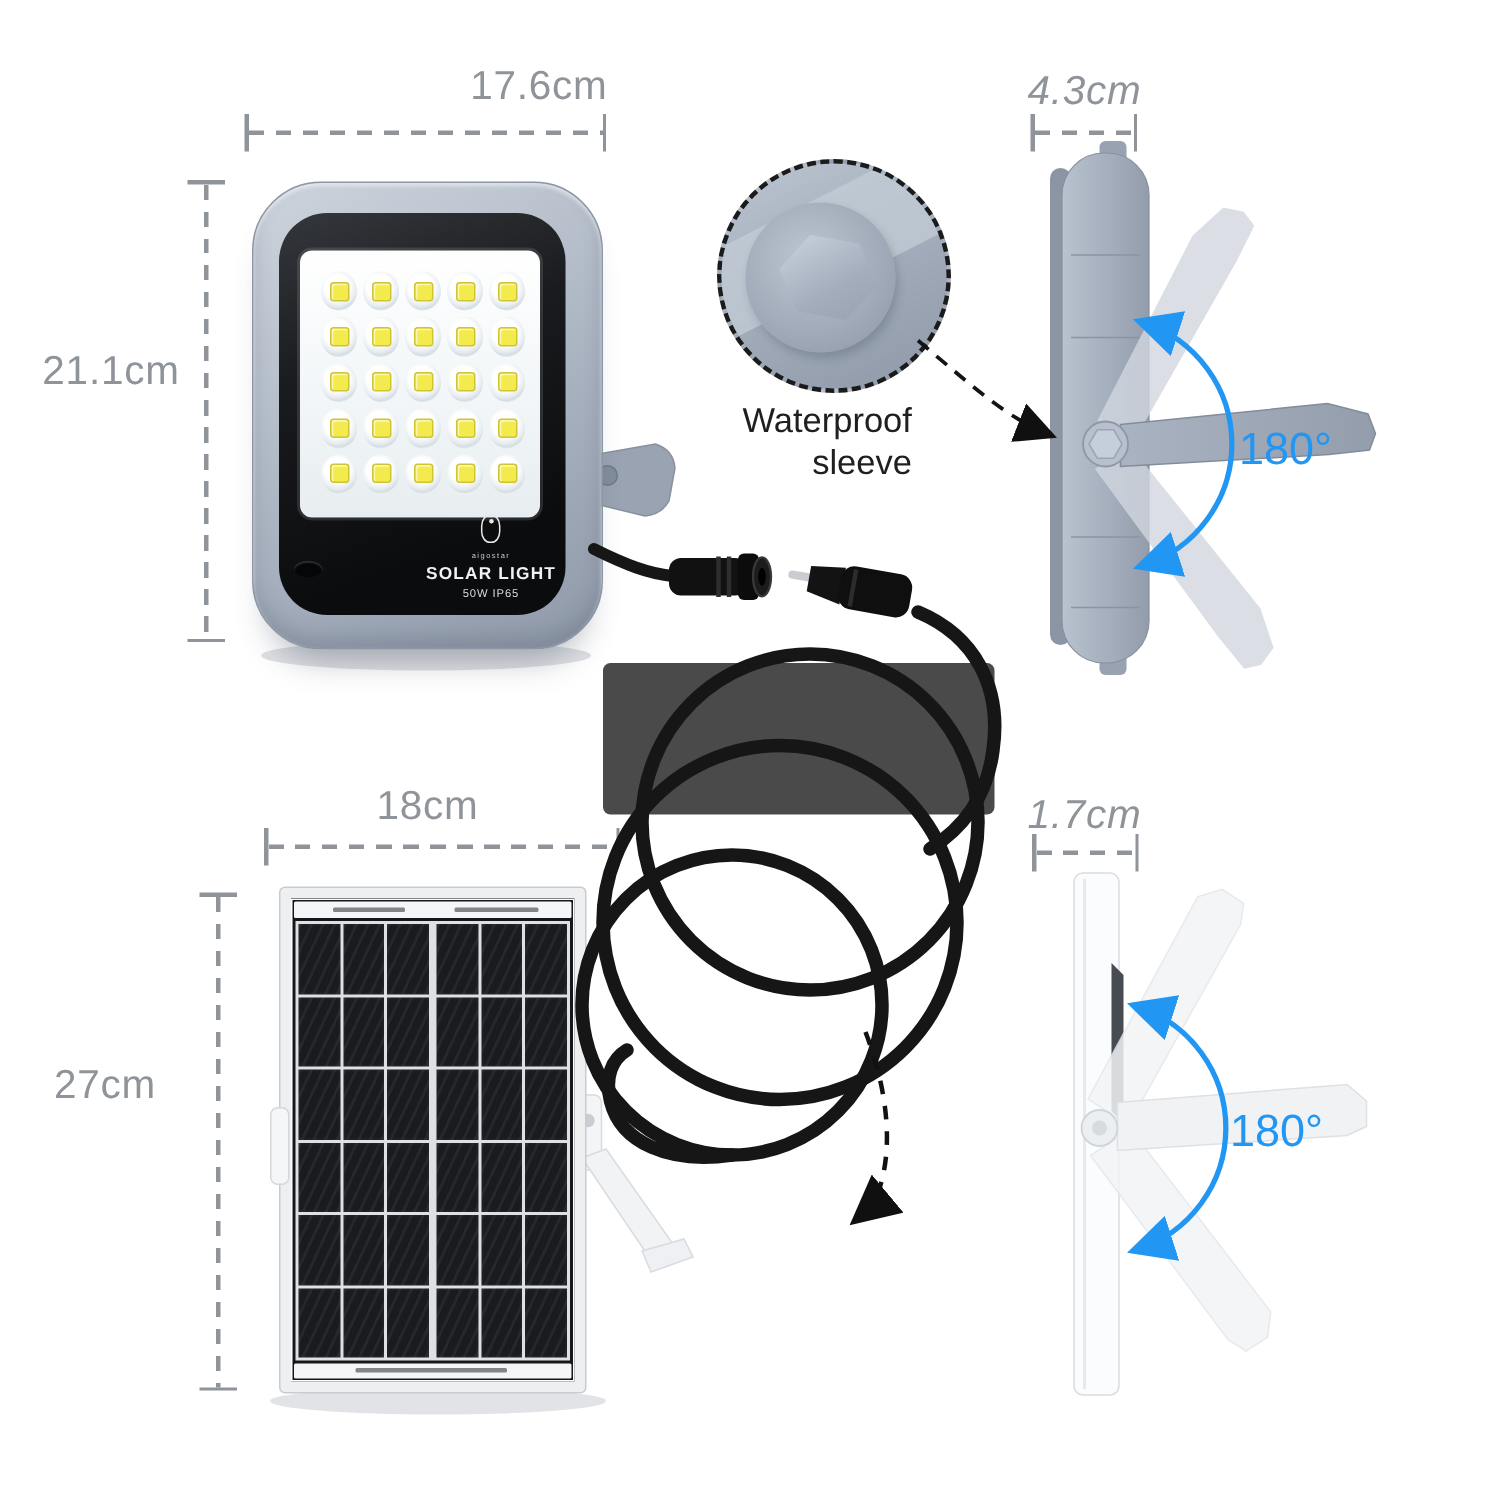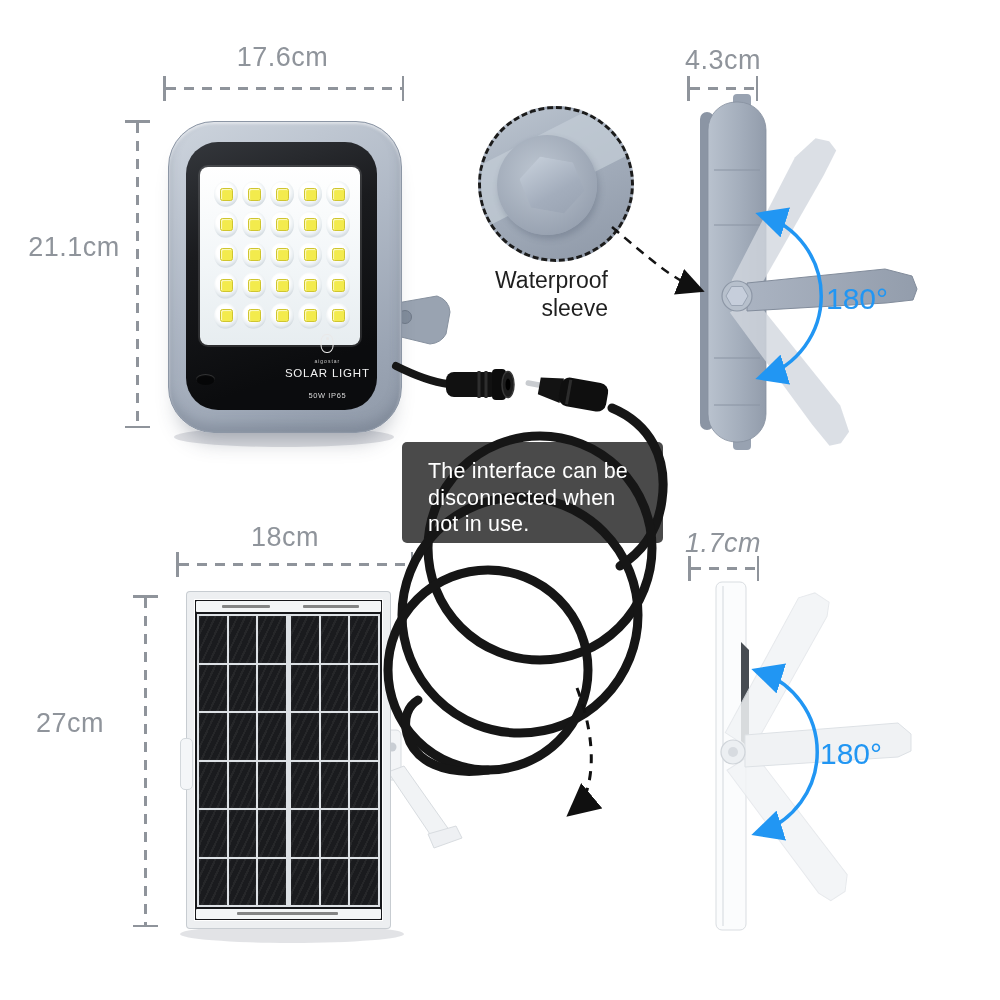--- a/index.html
+++ b/index.html
@@ -26,22 +26,22 @@
   .led-grid{position:absolute;left:14px;right:10px;top:14px;bottom:16px;display:grid;gap:4px;}
   .lens{border-radius:50%;display:flex;align-items:center;justify-content:center;
     background:radial-gradient(circle at 45% 40%,#ffffff 40%,#e9eef1 60%,#d6dde2 72%,#eef2f4 80%);}
   .lens .chip{display:block;width:11px;height:11px;border-radius:2.5px;background:#f3eb4d;
     border:1px solid #cfc52f;box-shadow:inset 1px 1px 1px rgba(255,255,255,.7);}
   .brand-block{position:absolute;left:74%;bottom:10px;transform:translateX(-50%);text-align:center;white-space:nowrap;}
   .brand-logo{display:inline-block;width:11px;height:17px;border:1.6px solid #e9e9e9;border-radius:45%/40%;position:relative;}
   .brand-logo::after{content:"";position:absolute;left:50%;top:2px;transform:translateX(-50%);
     width:3px;height:3px;border-radius:50%;background:#e9e9e9;}
   .brand-tiny{display:block;font-size:5px;color:#c9c9c9;letter-spacing:1px;margin-top:1px;}
-  .brand-name{display:block;font-size:11.5px;font-weight:normal;color:#f2f2f2;letter-spacing:.8px;margin-top:3px;}
-  .brand-spec{display:block;font-size:7.5px;color:#d8d8d8;letter-spacing:.6px;margin-top:12px;}
+  .brand-name{display:block;font-size:11.5px;font-weight:bold;color:#f2f2f2;letter-spacing:.8px;margin-top:3px;}
+  .brand-spec{display:block;font-size:7.5px;color:#d8d8d8;letter-spacing:.6px;margin-top:2px;}
   .sensor{position:absolute;left:10px;top:232px;width:19px;height:11px;border-radius:50%;
     background:#000;opacity:.55;box-shadow:inset 0 1px 1px rgba(255,255,255,.35);}
   
   .wp-circle{position:absolute;left:478px;top:106px;width:150px;height:150px;border-radius:50%;
     border:3.5px dashed #1b1b1b;overflow:hidden;z-index:4;
     background:linear-gradient(155deg,#bcc5d0 0%,#a4aebc 45%,#8e98a7 100%);}
   .wp-band{position:absolute;left:-30px;top:16px;width:230px;height:58px;background:#c3ccd6;
     opacity:.75;transform:rotate(-27deg);}
   .wp-boss{position:absolute;left:16px;top:26px;width:100px;height:100px;border-radius:50%;
     background:radial-gradient(circle at 42% 38%,#bdc6d1,#98a2b1 75%);box-shadow:2px 4px 6px rgba(60,70,90,.25);}
@@ -237,56 +237,51 @@
       <div class="sensor"></div>
       <div class="brand-block">
         <span class="brand-logo"></span>
         <span class="brand-tiny">aigostar</span>
         <span class="brand-name">SOLAR LIGHT</span>
         <span class="brand-spec">50W IP65</span>
       </div>
     </div>
   </div>
 
-  <div class="dim-label" style="left:160px;top:42px;width:245px;">17.6cm</div>
+  <div class="dim-label" style="left:160px;top:42px;width:245px;text-align:right;">17.6cm</div>
   <div class="dimh" style="left:163px;top:76px;width:241px;">
     <div class="tick"></div>
     <div class="dash"></div>
     <div class="tick"></div>
   </div>
   <div class="dim-label" style="left:25px;top:232px;width:98px;">21.1cm</div>
   <div class="dimv" style="left:125px;top:120px;height:308px;">
     <div class="tick"></div>
     <div class="dash"></div>
     <div class="tick"></div>
   </div>
 
-  <div class="dim-label" style="left:683px;top:45px;width:80px;">4.3cm</div>
+  <div class="dim-label" style="left:683px;top:45px;width:80px;font-style:italic;">4.3cm</div>
   <div class="dimh" style="left:687px;top:76px;width:71px;">
     <div class="tick"></div>
     <div class="dash"></div>
     <div class="tick"></div>
   </div>
 
   <div class="wp-circle">
     <div class="wp-band"></div>
     <div class="wp-boss"></div>
     <div class="wp-nut"></div>
   </div>
   <div class="wp-label">
     <span style="display:block;">Waterproof</span>
     <span style="display:block;text-align:right;">sleeve</span>
   </div>
 
   <div class="tip-bg"></div>
-  <div class="tip-text">
-    <span>The interface can be</span>
-    <span>disconnected when</span>
-    <span>not in use.</span>
-  </div>
 
 
   <div class="panel">
     <div class="pv-strip-top">
       <span class="pv-mark" style="left:14%;width:26%;"></span>
       <span class="pv-mark" style="left:58%;width:30%;"></span>
     </div>
     <div class="pv-area">
       <div class="pv-half" style="grid-template-columns: repeat(3, 1fr); grid-template-rows: repeat(6, 1fr);">
           <i class="pvcell"></i>

